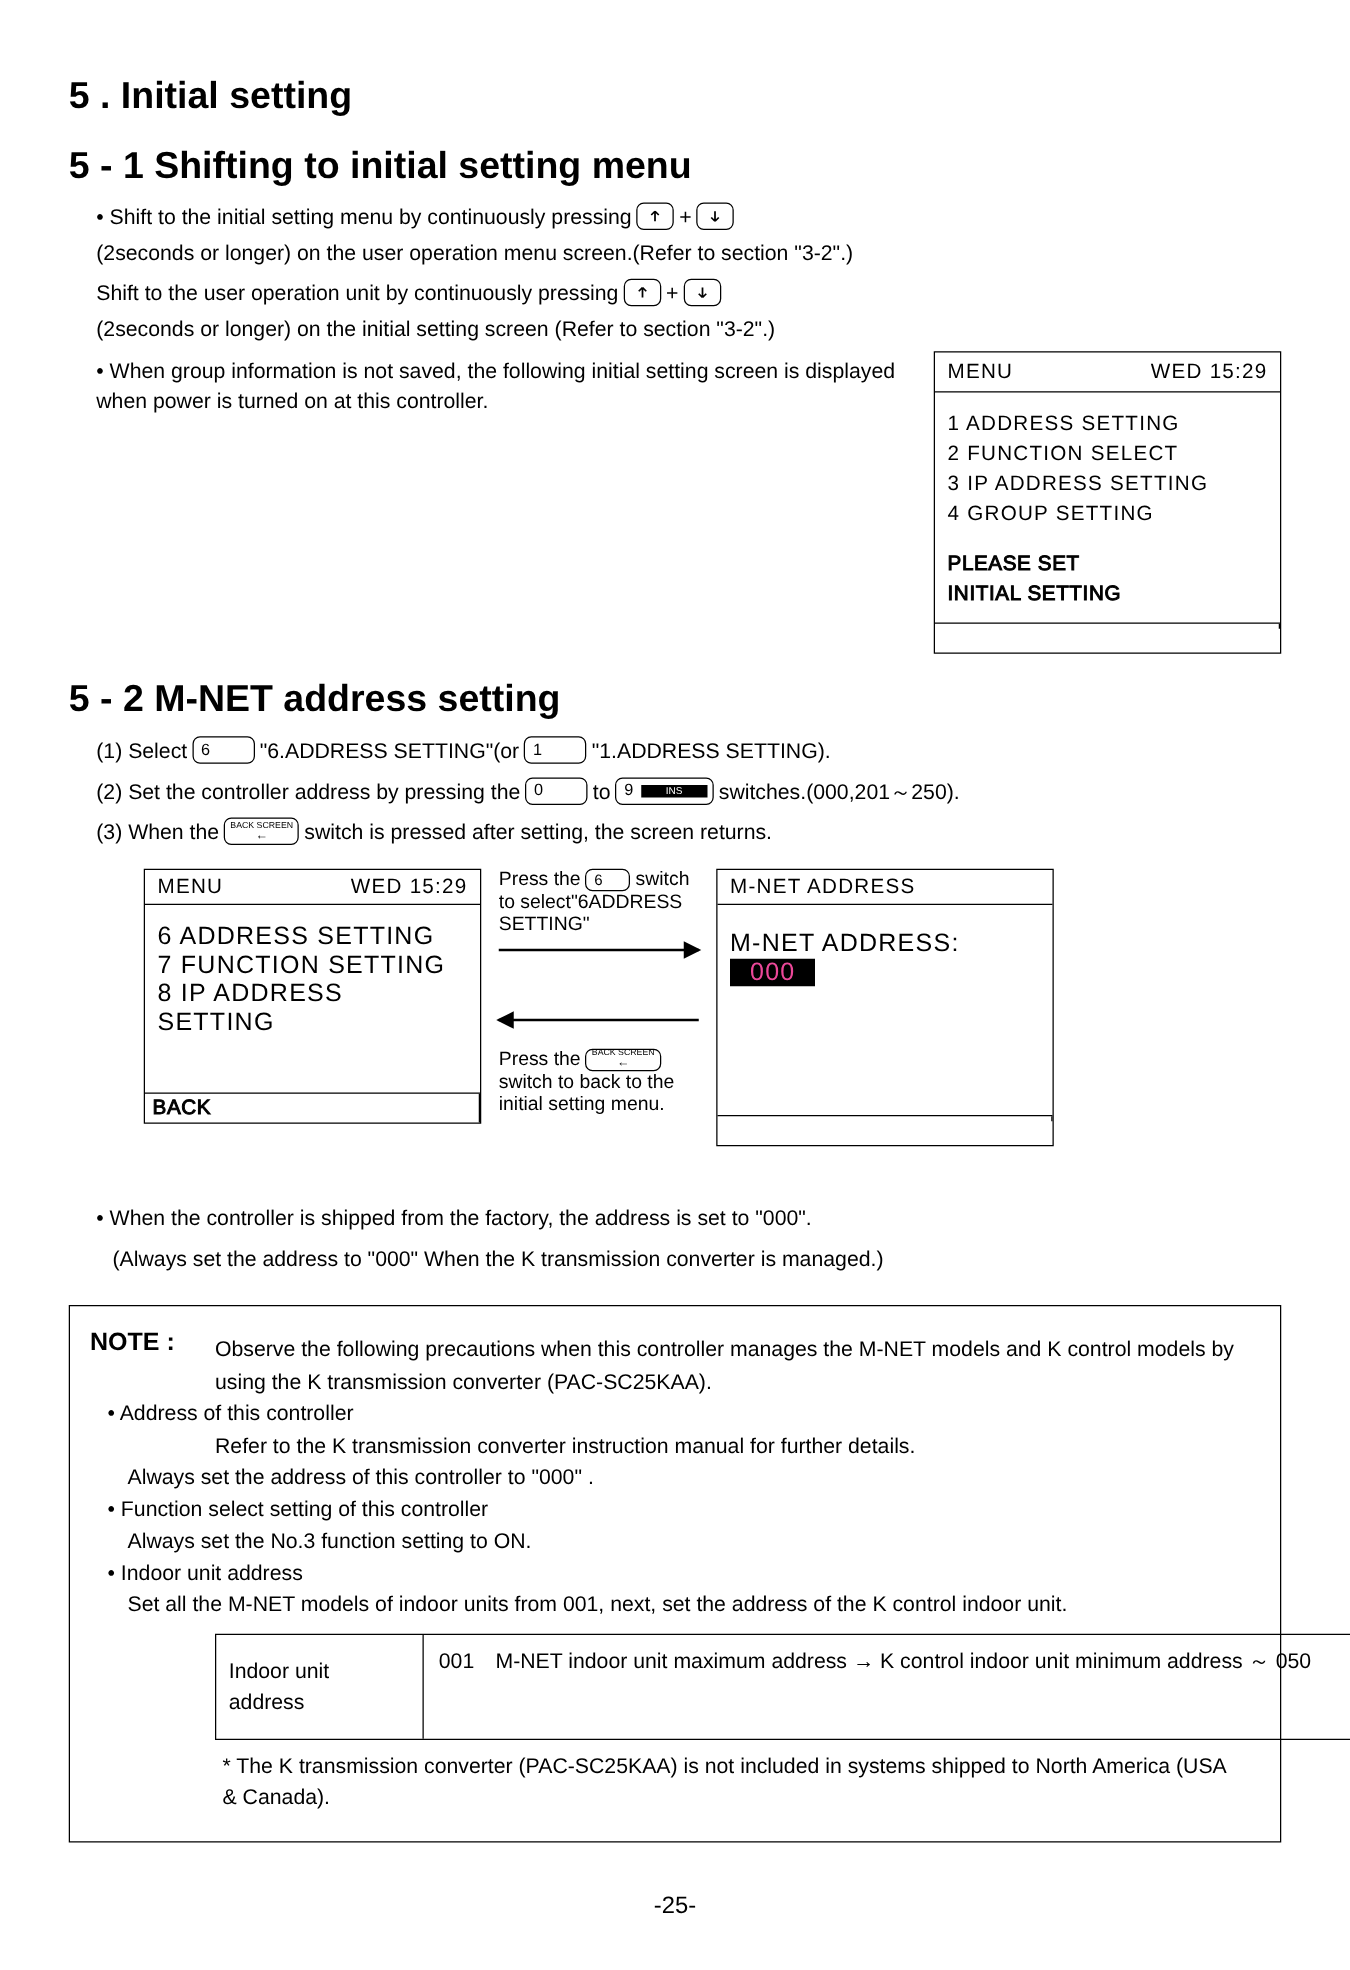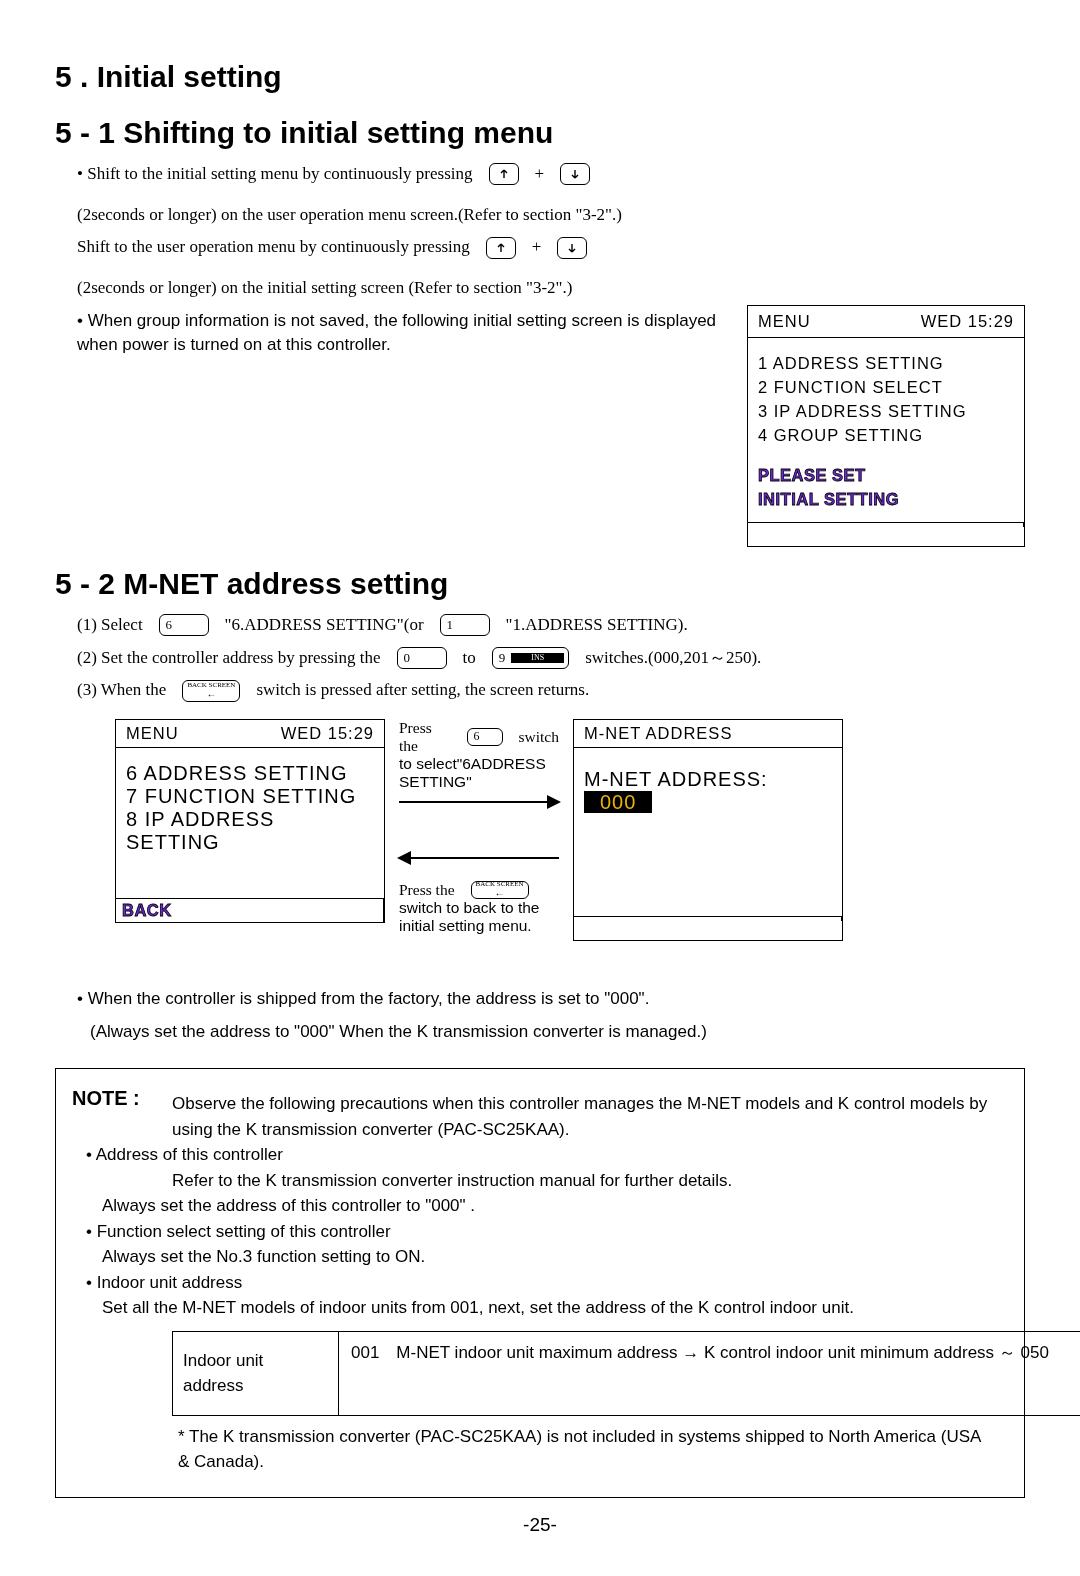--- a/index.html
+++ b/index.html
@@ -24,24 +24,23 @@
     margin-bottom: 12px;
   }
   .body-text {
     font-size: 17px;
     line-height: 1.45;
     margin-left: 22px;
     margin-bottom: 8px;
   }
   .inline-row {
     display: flex;
-    align-items: center;
+    align-items: flex-start;
     flex-wrap: wrap;
-    gap: 16px;
-    font-family: Liberation Serif, serif;
+    gap: 4px;
   }
   .keycap {
     display: inline-flex;
     align-items: center;
     justify-content: center;
     min-width: 30px;
     height: 22px;
     border: 1.5px solid #000;
     border-radius: 6px;
     font-size: 13px;
@@ -78,22 +77,22 @@
     flex-direction: column;
   }
   .lcd .lcd-bot .cell {
     flex: 1;
     border-right: 1.5px solid #000;
     padding: 2px 6px;
     letter-spacing: 0.5px;
   }
   .lcd .lcd-bot .cell:last-child { border-right: none; flex: 0 0 60px; }
   .outline-txt {
-    font-weight: bold;
-    color: #6d28d9;
+    font-weight: normal;
+    color: #000000;
     -webkit-text-stroke: 0.8px #000;
     text-stroke: 0.8px #000;
     letter-spacing: 0.5px;
   }
   
   .flow {
     display: flex;
     align-items: flex-start;
     margin-top: 16px;
     margin-left: 60px;
@@ -123,21 +122,21 @@
   .arrow-left::before {
     content: '';
     position: absolute;
     left: -2px; top: -6px;
     border-right: 14px solid #000;
     border-top: 7px solid transparent;
     border-bottom: 7px solid transparent;
   }
   .highlight-inv {
     background: #000;
-    color: #eab308;
+    color: #ec4899;
     padding: 0 16px;
     letter-spacing: 1px;
   }
   
   .note-box {
     border: 1.5px solid #000;
     margin-top: 24px;
     padding: 14px 28px 22px 16px;
     font-size: 17px;
     line-height: 1.5;
@@ -219,21 +218,21 @@
   <span> + </span>
   <span class="keycap">
     <svg viewBox="0 0 12 12">
         <path d="M6 2 L6 10 M6 10 L3 7 M6 10 L9 7" stroke="#000" stroke-width="1.4" fill="none"></path>
       </svg>
   </span>
   <span>(2seconds or longer) on the user operation menu screen.(Refer to section "3-2".)</span>
 </div>
 
 <div class="body-text inline-row">
-  <span>Shift to the user operation menu by continuously pressing</span>
+  <span>Shift to the user operation unit by continuously pressing</span>
   <span class="keycap">
     <svg viewBox="0 0 12 12">
         <path d="M6 2 L6 10 M6 2 L3 5 M6 2 L9 5" stroke="#000" stroke-width="1.4" fill="none"></path>
       </svg>
   </span>
   <span> + </span>
   <span class="keycap">
     <svg viewBox="0 0 12 12">
         <path d="M6 2 L6 10 M6 10 L3 7 M6 10 L9 7" stroke="#000" stroke-width="1.4" fill="none"></path>
       </svg>

